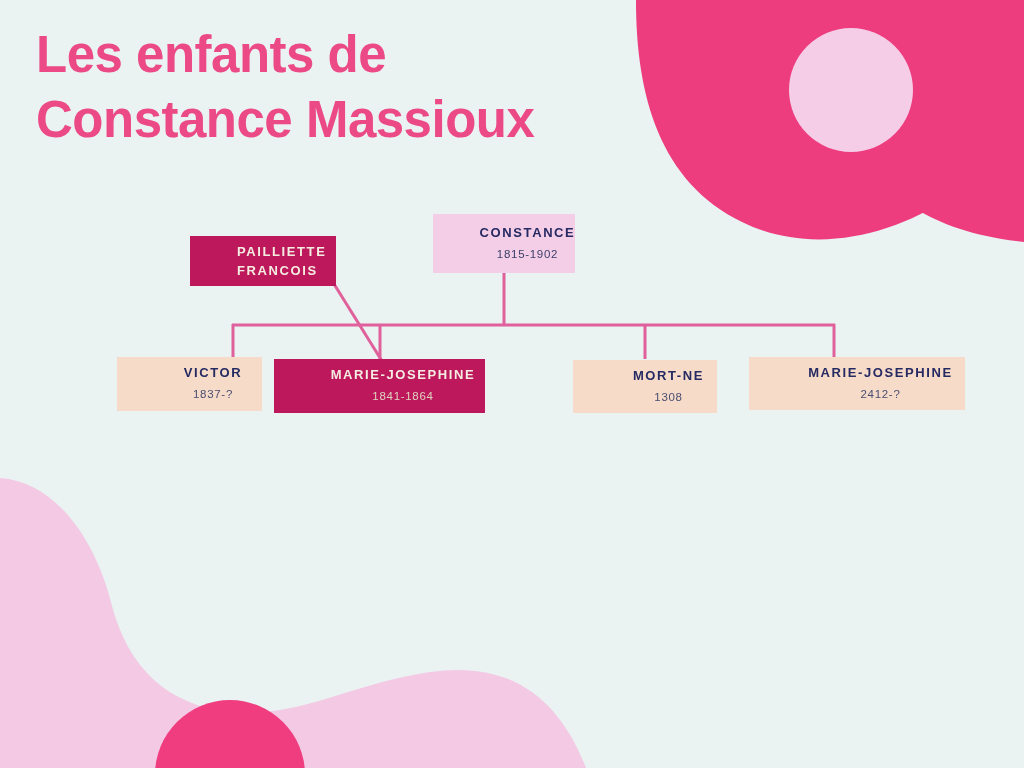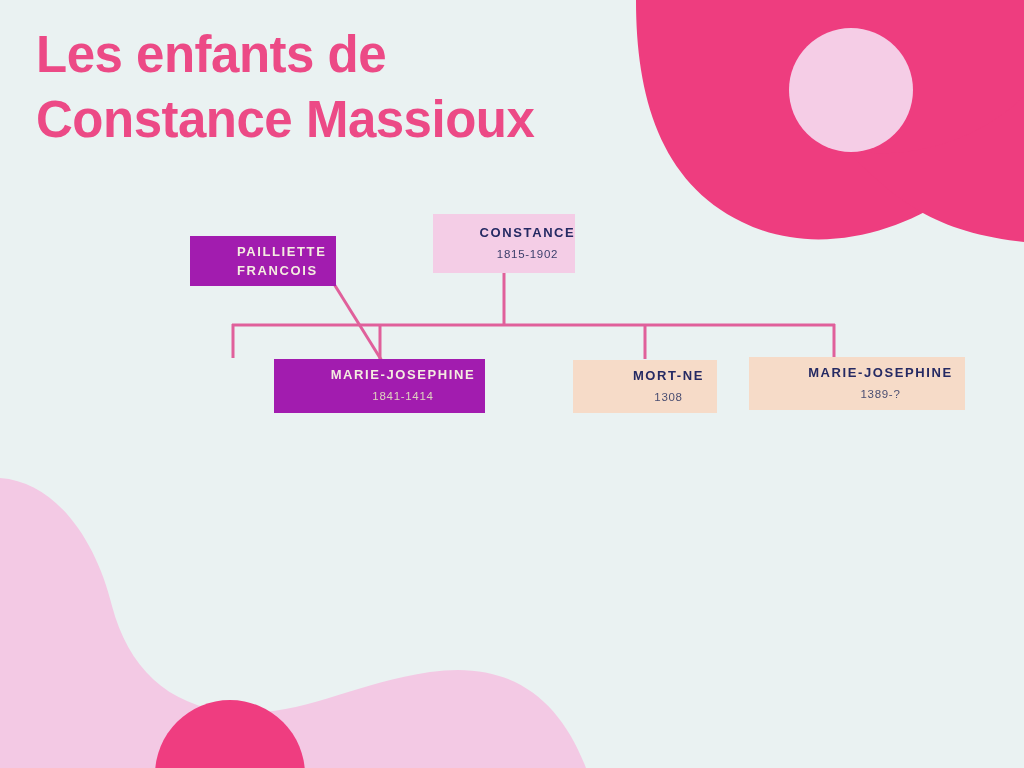--- a/index.html
+++ b/index.html
@@ -81,21 +81,21 @@
     letter-spacing: 0.7px;
     line-height: 1.5;
     margin-top: 3px;
   }
 
   
   .node.pink       { background: #f4cde6; }
   .node.pink .name { color: #252a63; }
   .node.pink .dates{ color: #3b3f6b; }
 
-  .node.olive       { background: #a21caf; }
+  .node.olive       { background: #be185d; }
   .node.olive .name { color: #f4ece0; }
   .node.olive .dates{ color: #ded3bf; }
 
   .node.peach       { background: #f6dbc8; }
   .node.peach .name { color: #252a63; }
   .node.peach .dates{ color: #4a4e72; }
 
   
   #node-pailliette    { left: 190px; top: 236px; width: 146px; height: 50px; }
   #node-pailliette .name { line-height: 1.5; }
@@ -158,30 +158,34 @@
     <div class="node olive" id="node-pailliette">
       <div class="name">PAILLIETTE
 FRANCOIS</div>
     </div>
 
     <div class="node pink" id="node-constance">
       <div class="name">CONSTANCE</div>
       <div class="dates">1815-1902</div>
     </div>
 
+    <div class="node peach" id="node-victor">
+      <div class="name">VICTOR</div>
+      <div class="dates">1837-?</div>
+    </div>
 
     <div class="node olive" id="node-mj-1841">
       <div class="name">MARIE-JOSEPHINE</div>
-      <div class="dates">1841-1414</div>
+      <div class="dates">1841-1864</div>
     </div>
 
     <div class="node peach" id="node-mortne">
       <div class="name">MORT-NE</div>
       <div class="dates">1308</div>
     </div>
 
     <div class="node peach" id="node-mj-1854">
       <div class="name">MARIE-JOSEPHINE</div>
-      <div class="dates">1389-?</div>
+      <div class="dates">2412-?</div>
     </div>
 
   </div>
 </div>
 
 </body></html>

